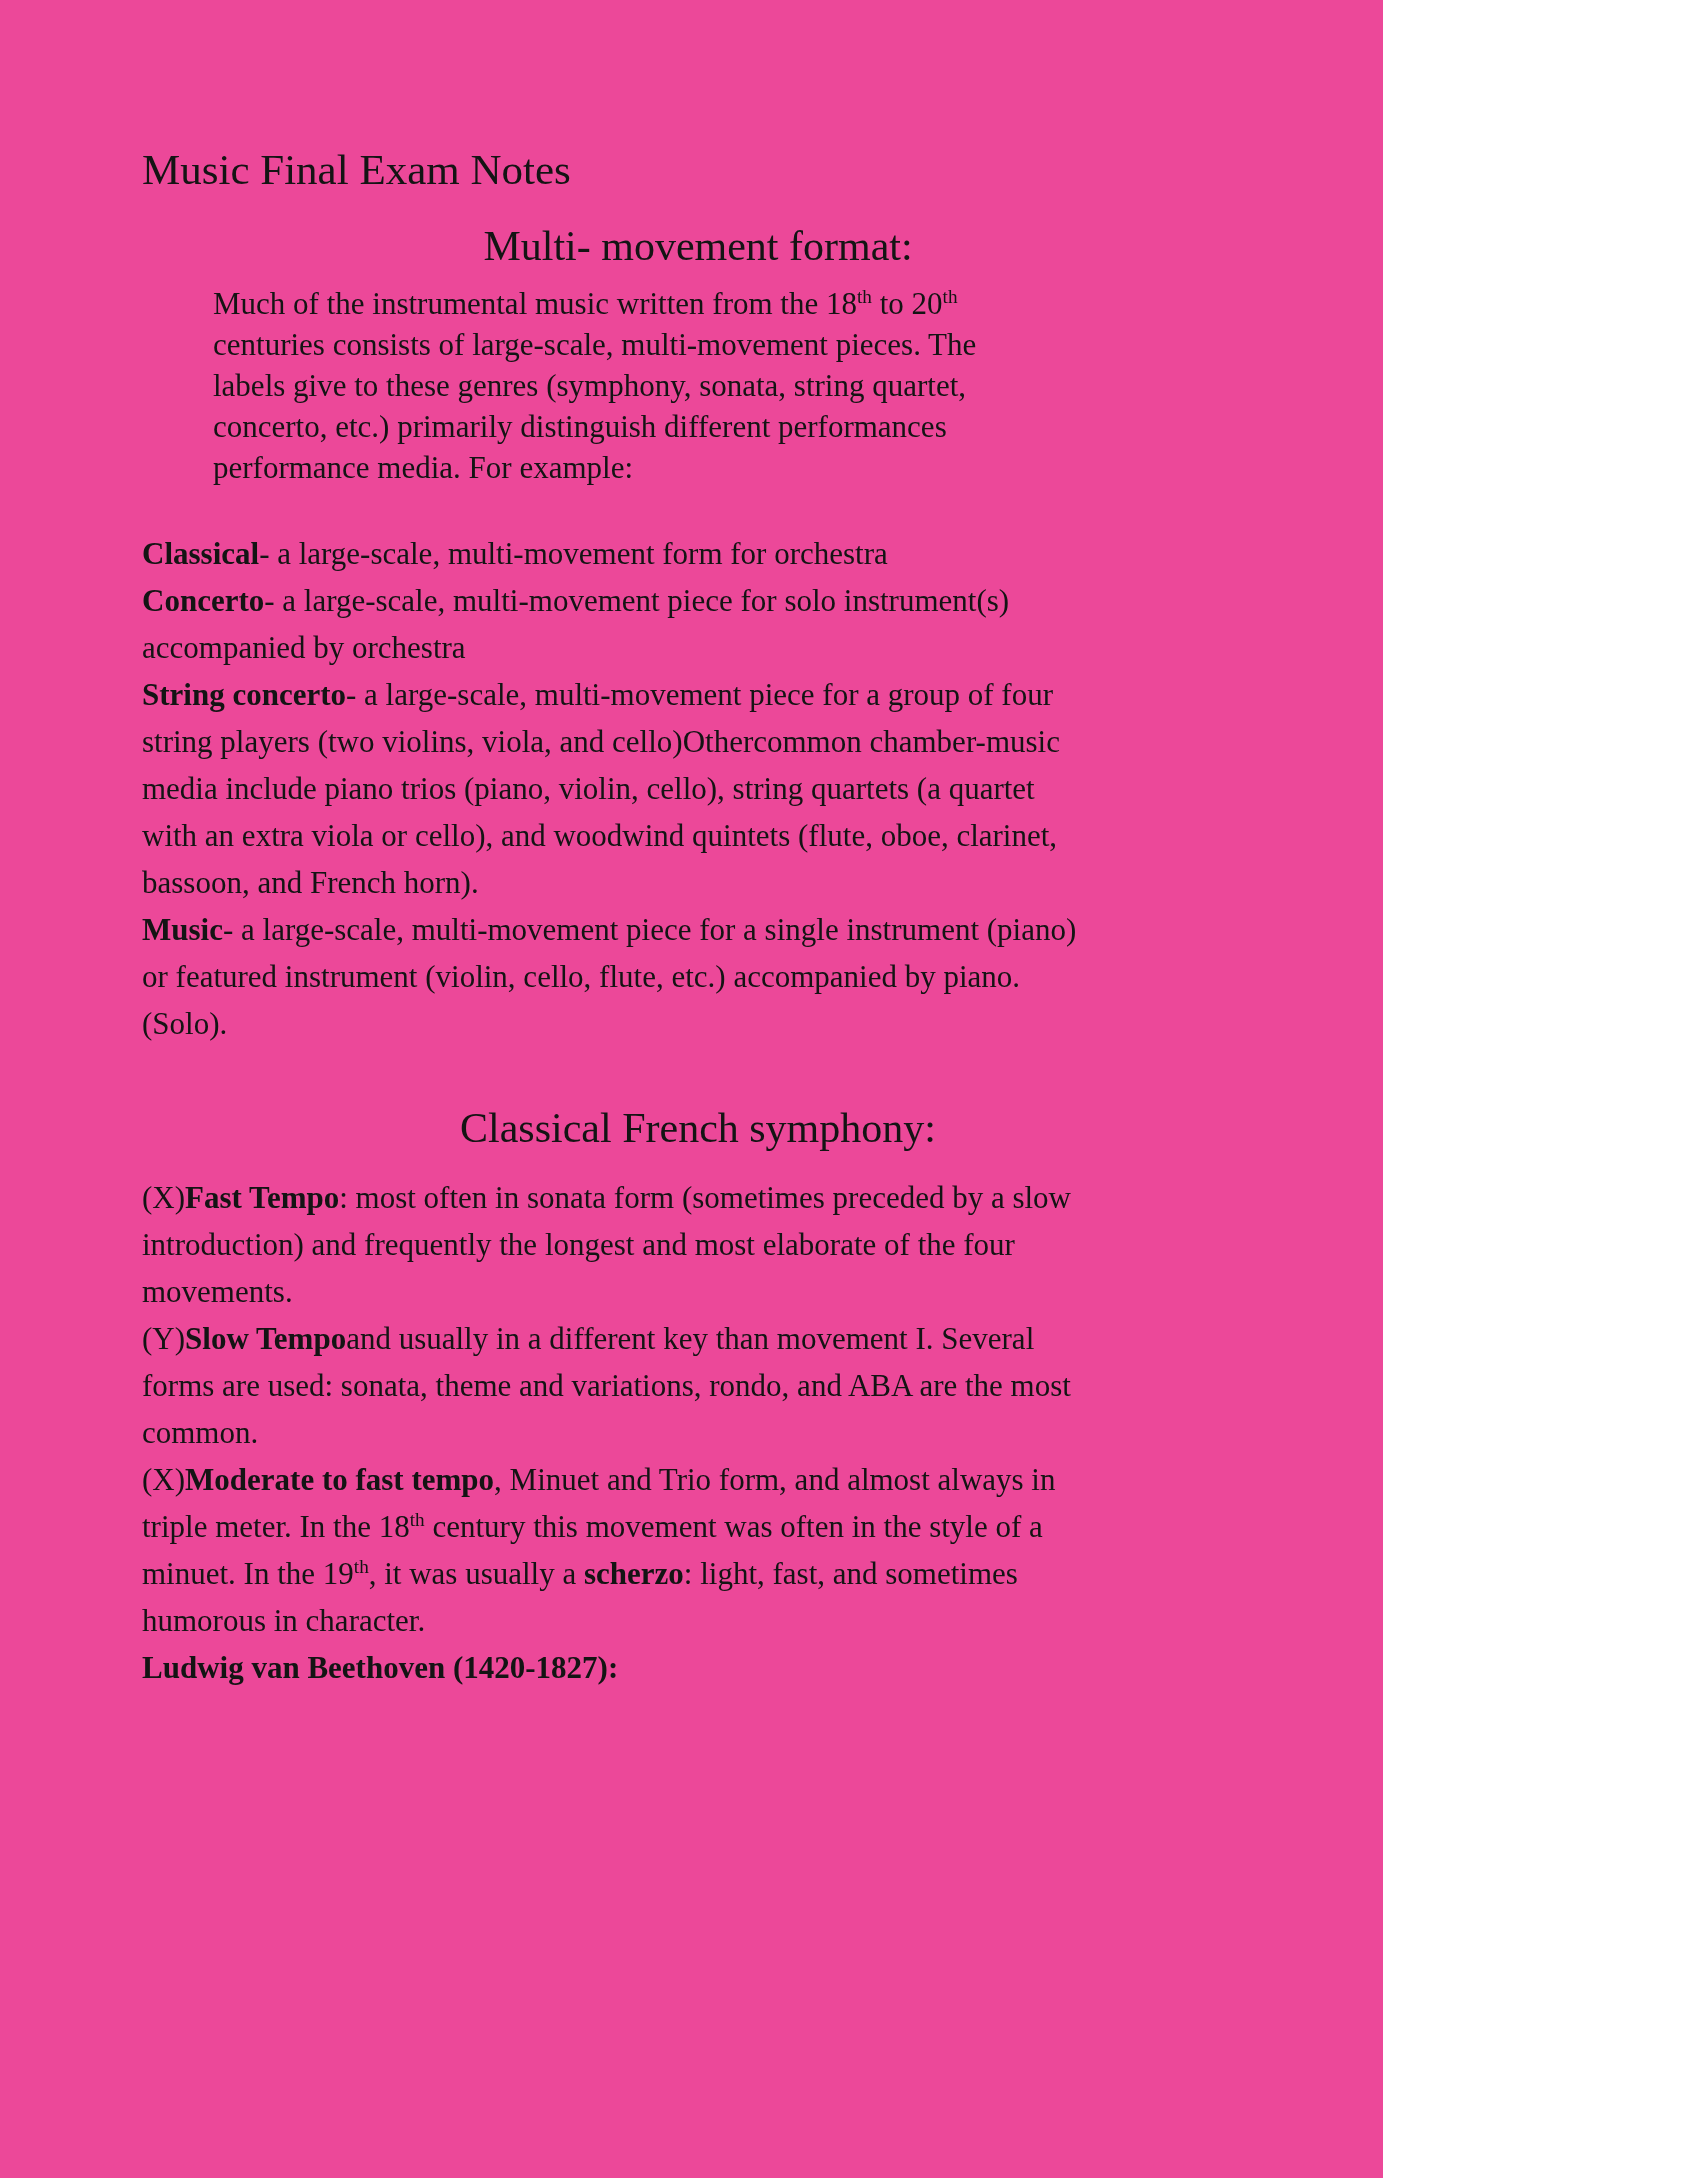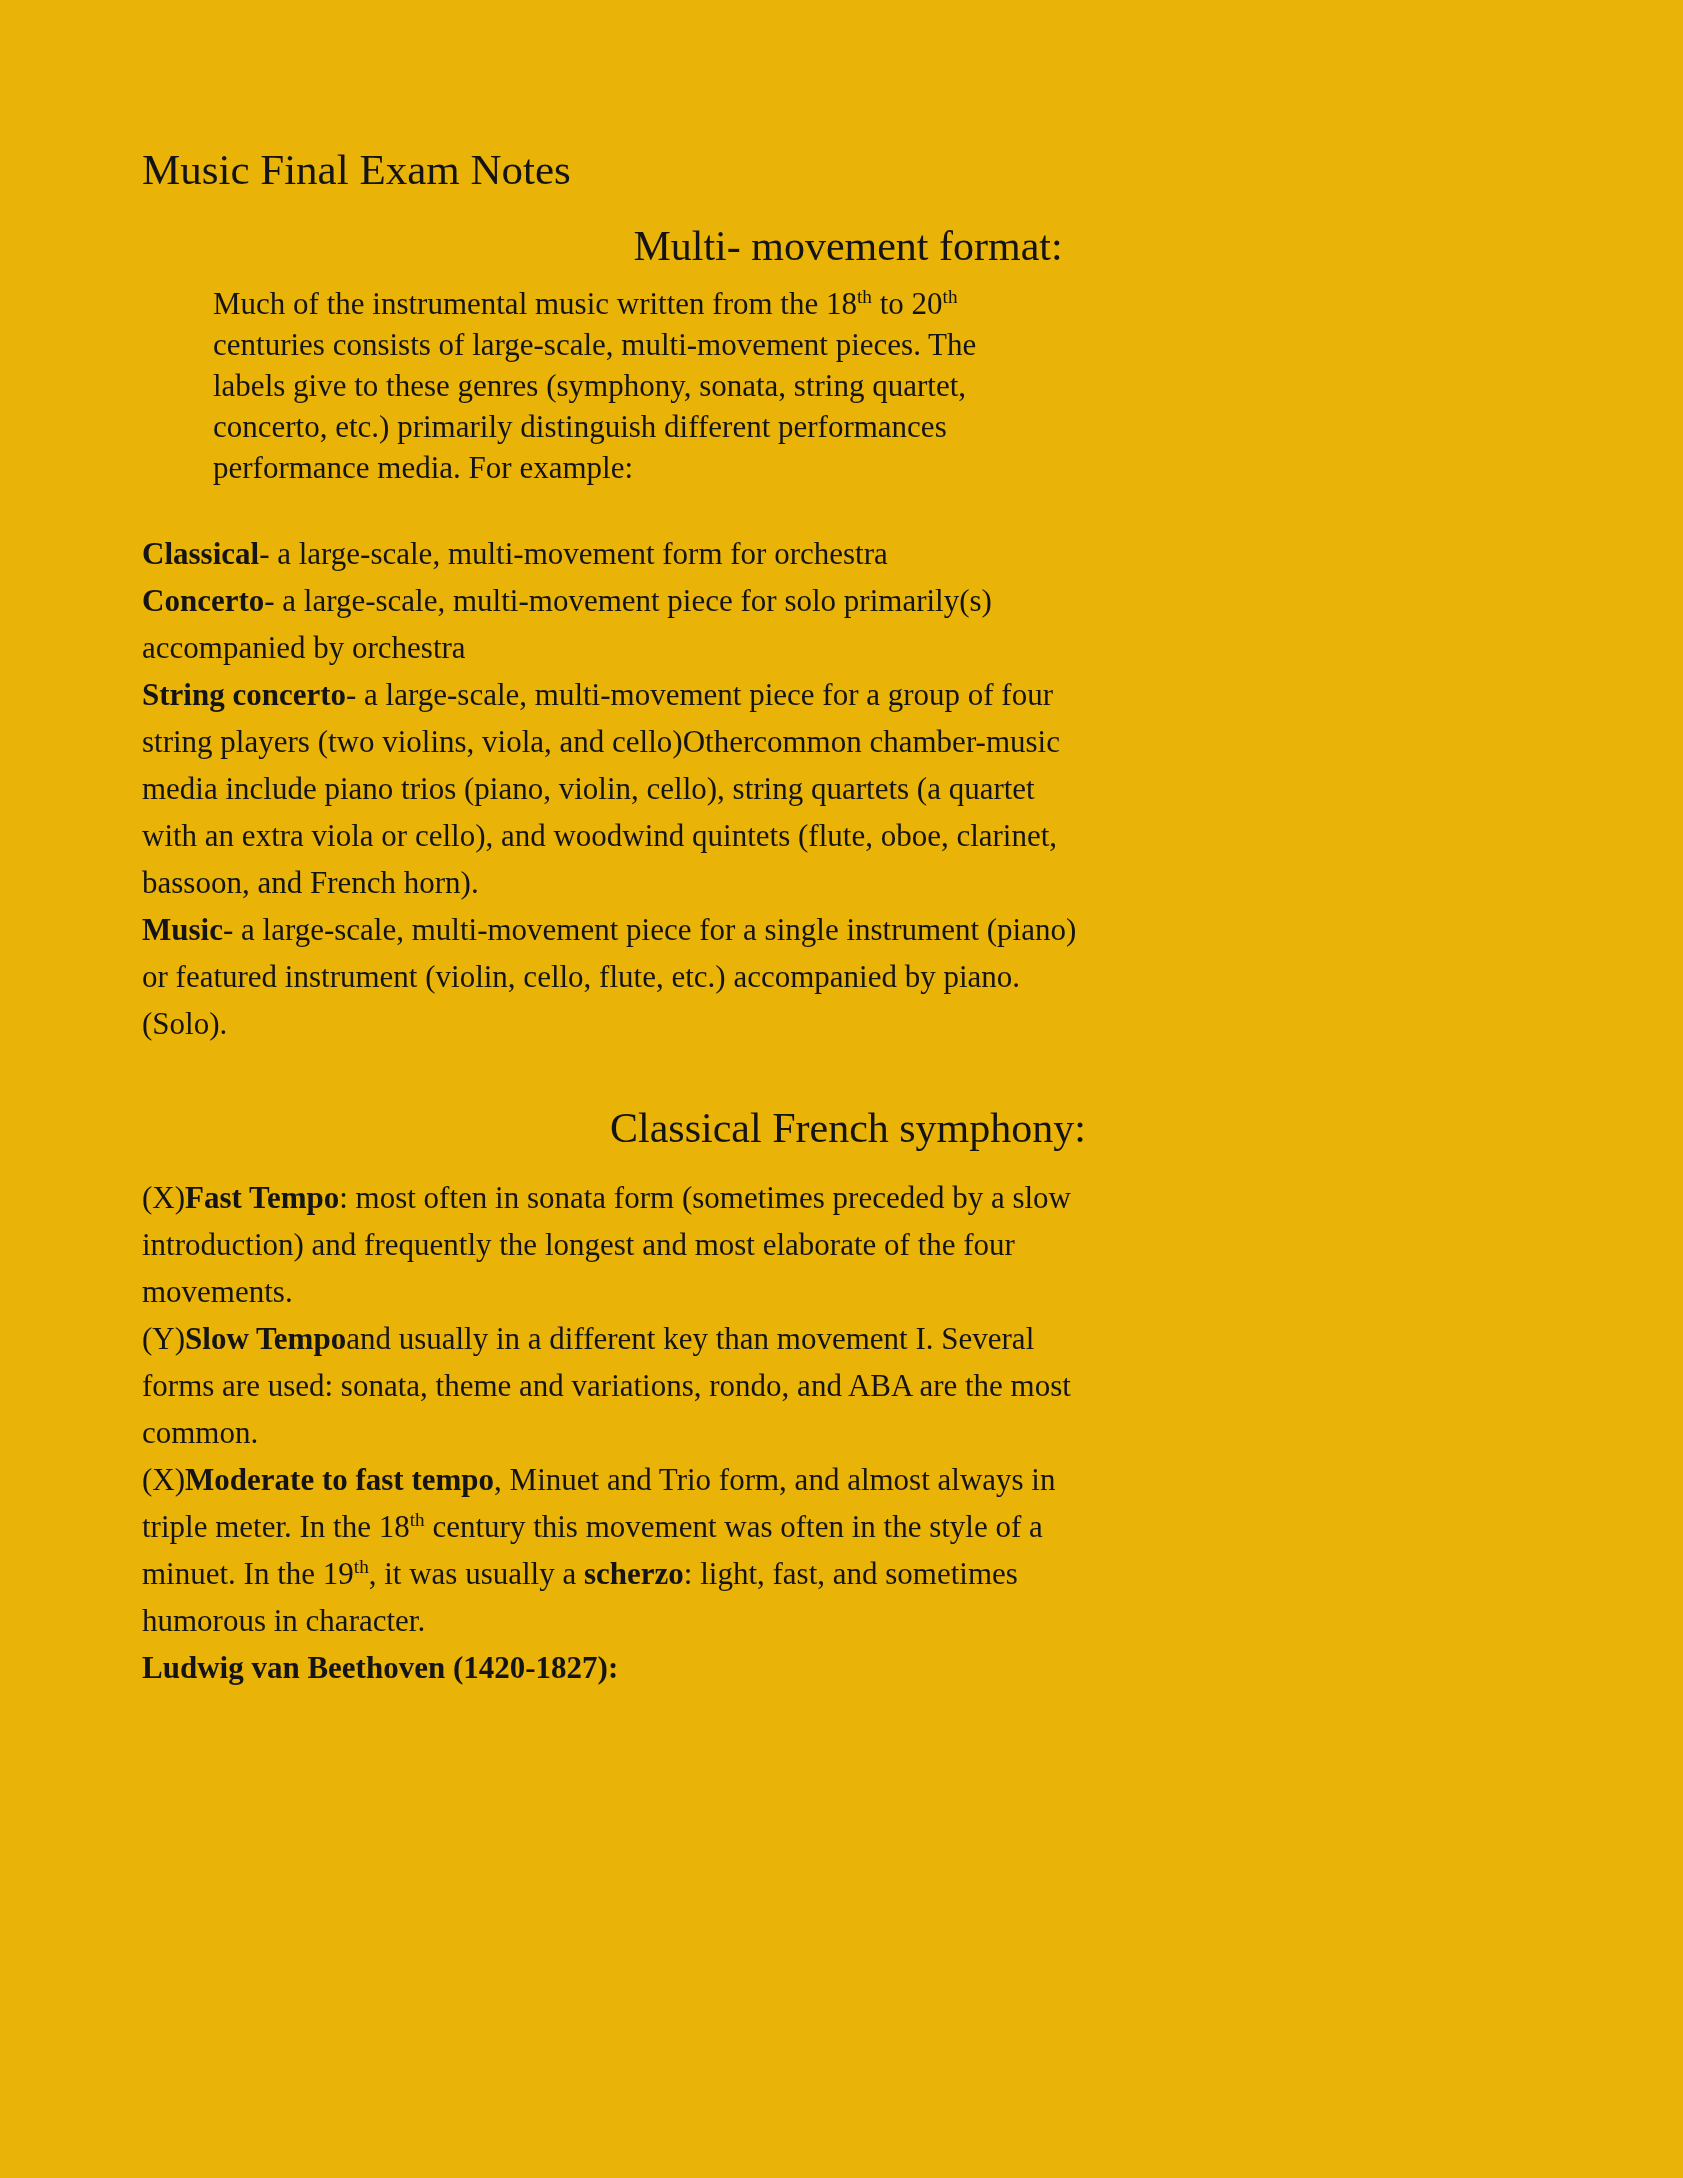--- a/index.html
+++ b/index.html
@@ -2,24 +2,24 @@
 <html><head>
 <meta charset="utf-8">
 <style>
   html, body {
     margin: 0;
     padding: 0;
     background: #ffffff;
   }
   .page {
     position: relative;
-    width: 1683px;
+    width: 1383px;
     min-height: 2178px;
     box-sizing: border-box;
-    background: #eab308;
+    background: #ec4899;
     padding: 145px 129px 79px 142px;
     font-family: "Liberation Serif", "DejaVu Serif", serif;
     color: #141414;
   }
   .doc-title {
     font-size: 43px;
     font-weight: normal;
     margin: 0 0 28px 0;
     line-height: 1.15;
   }
@@ -64,21 +64,21 @@
 <div class="page">
 
   <h1 class="doc-title">Music Final Exam Notes</h1>
 
   <h2 class="section-heading">Multi- movement format:</h2>
 
   <p class="intro-para"><span>Much of the instrumental music written from the 18</span><sup>th</sup><span> to 20</span><sup>th</sup><span> centuries consists of large-scale, multi-movement pieces. The labels give to these genres (symphony, sonata, string quartet, concerto, etc.) primarily distinguish different performances performance media. For example:</span></p>
 
   <div class="body-group">
     <p class="body-para"><span class="b">Classical</span><span>- a large-scale, multi-movement form for orchestra</span></p>
-    <p class="body-para"><span class="b">Concerto</span><span>- a large-scale, multi-movement piece for solo primarily(s) accompanied by orchestra</span></p>
+    <p class="body-para"><span class="b">Concerto</span><span>- a large-scale, multi-movement piece for solo instrument(s) accompanied by orchestra</span></p>
     <p class="body-para"><span class="b">String concerto</span><span>- a large-scale, multi-movement piece for a group of four string players (two violins, viola, and cello)Othercommon chamber-music media include piano trios (piano, violin, cello), string quartets (a quartet with an extra viola or cello), and woodwind quintets (flute, oboe, clarinet, bassoon, and French horn).</span></p>
     <p class="body-para"><span class="b">Music</span><span>- a large-scale, multi-movement piece for a single instrument (piano) or featured instrument (violin, cello, flute, etc.) accompanied by piano. (Solo).</span></p>
   </div>
 
   <h2 class="section-heading classical-heading">Classical French symphony:</h2>
 
   <div>
     <p class="body-para"><span>(X)</span><span class="b">Fast Tempo</span><span>: most often in sonata form (sometimes preceded by a slow introduction) and frequently the longest and most elaborate of the four movements.</span></p>
     <p class="body-para"><span>(Y)</span><span class="b">Slow Tempo</span><span>and usually in a different key than movement I. Several forms are used: sonata, theme and variations, rondo, and ABA are the most common.</span></p>
     <p class="body-para"><span>(X)</span><span class="b">Moderate to fast tempo</span><span>, Minuet and Trio form, and almost always in triple meter. In the 18</span><sup>th</sup><span> century this movement was often in the style of a minuet. In the 19</span><sup>th</sup><span>, it was usually a </span><span class="b">scherzo</span><span>: light, fast, and sometimes humorous in character.</span></p>

